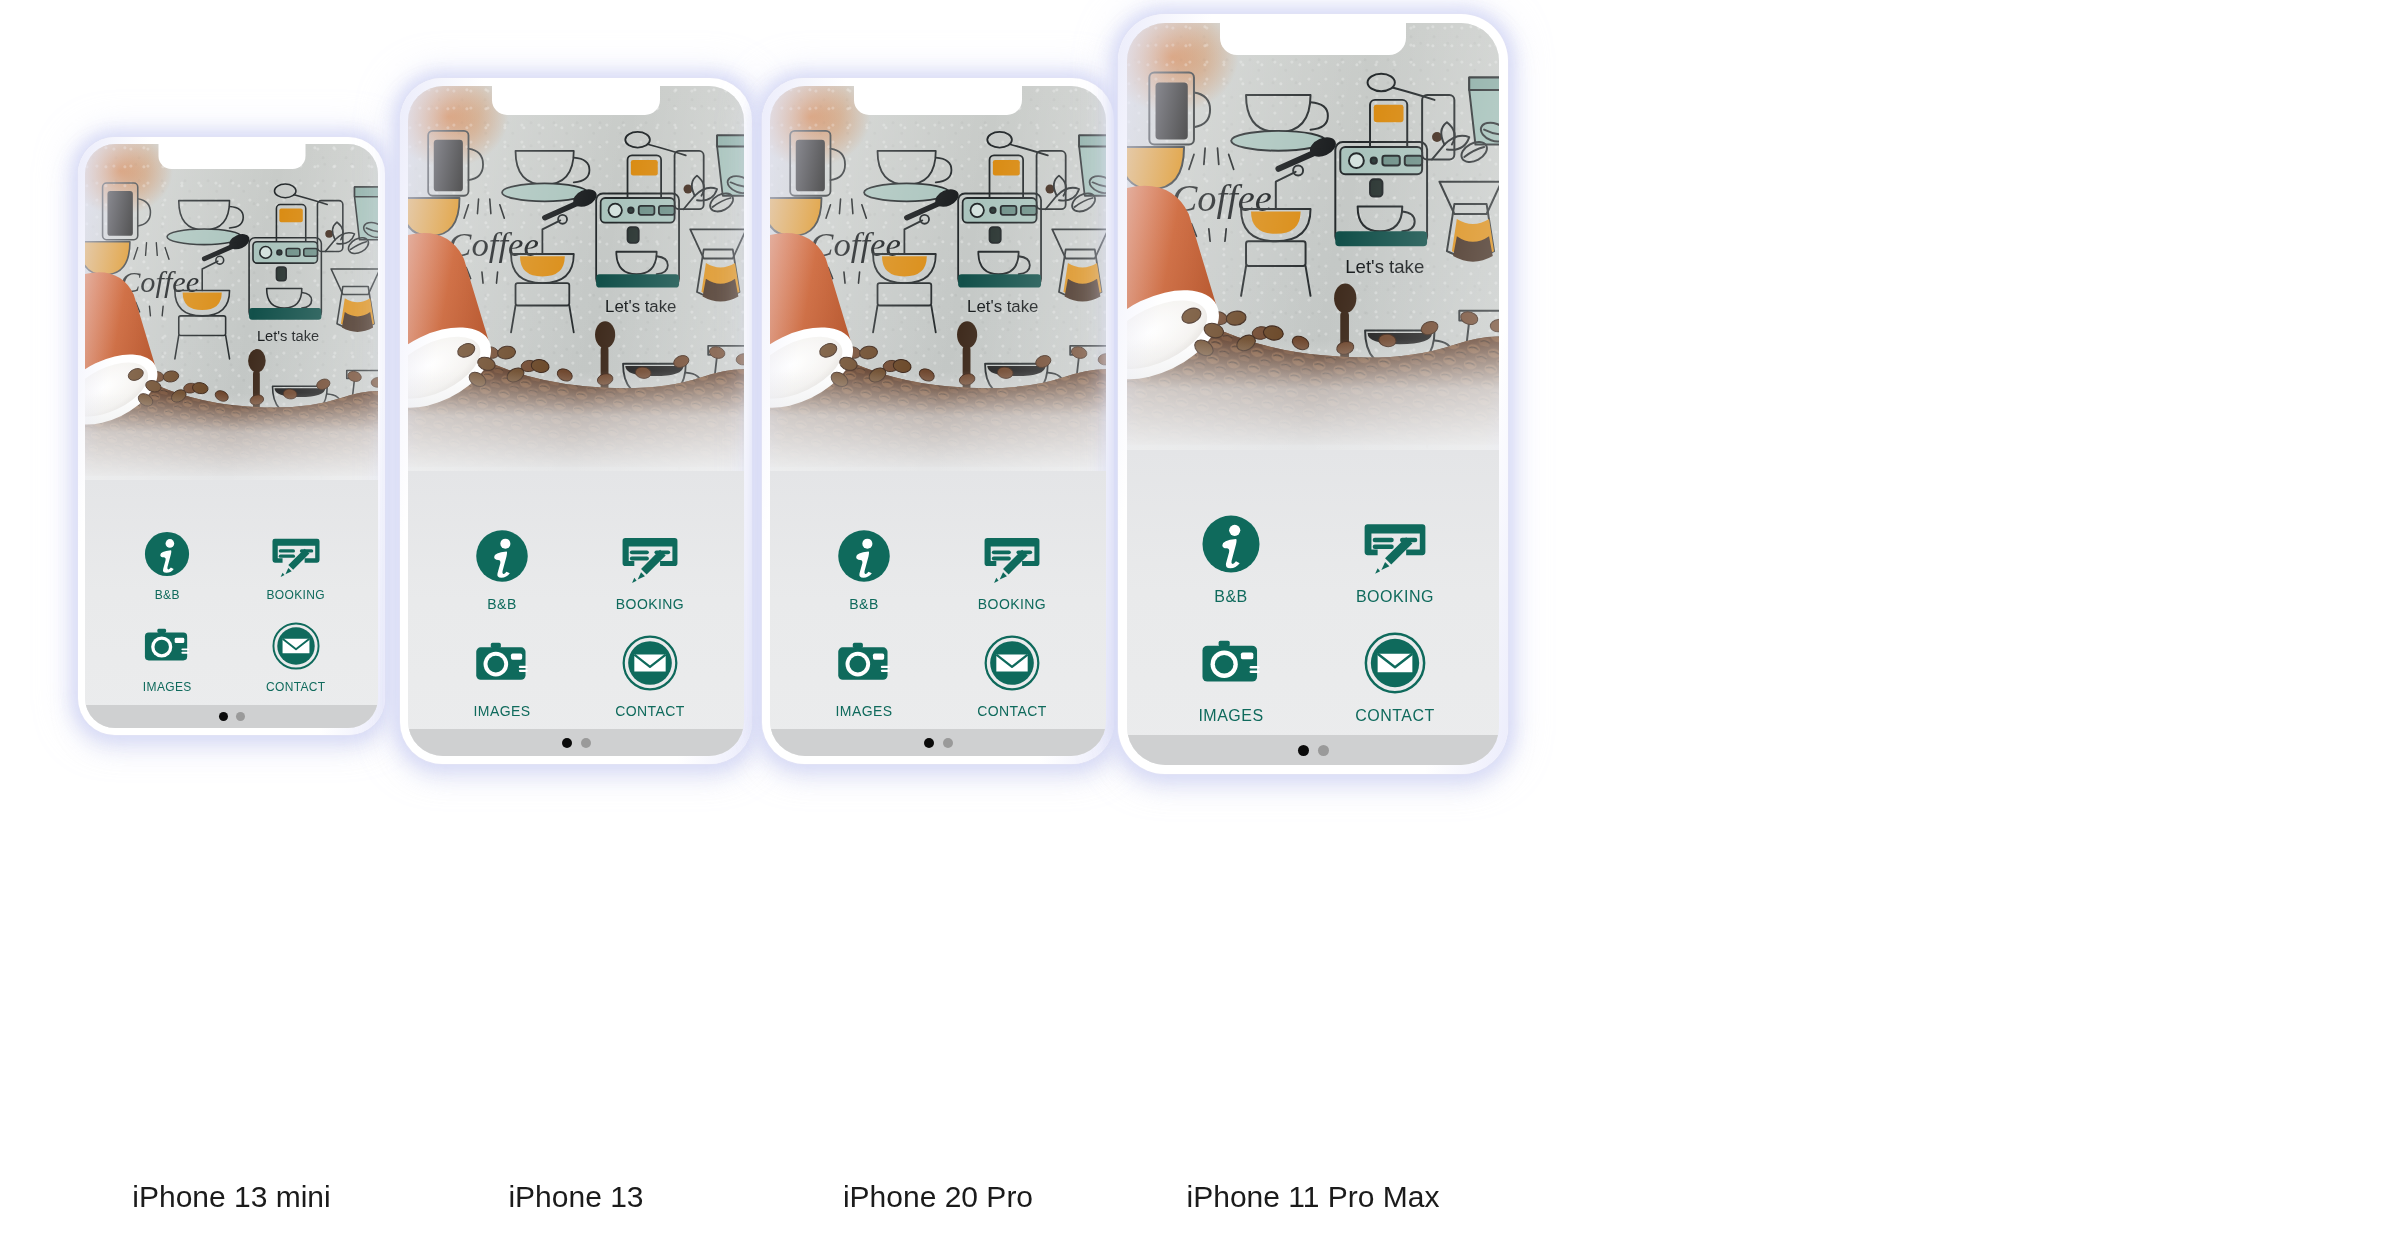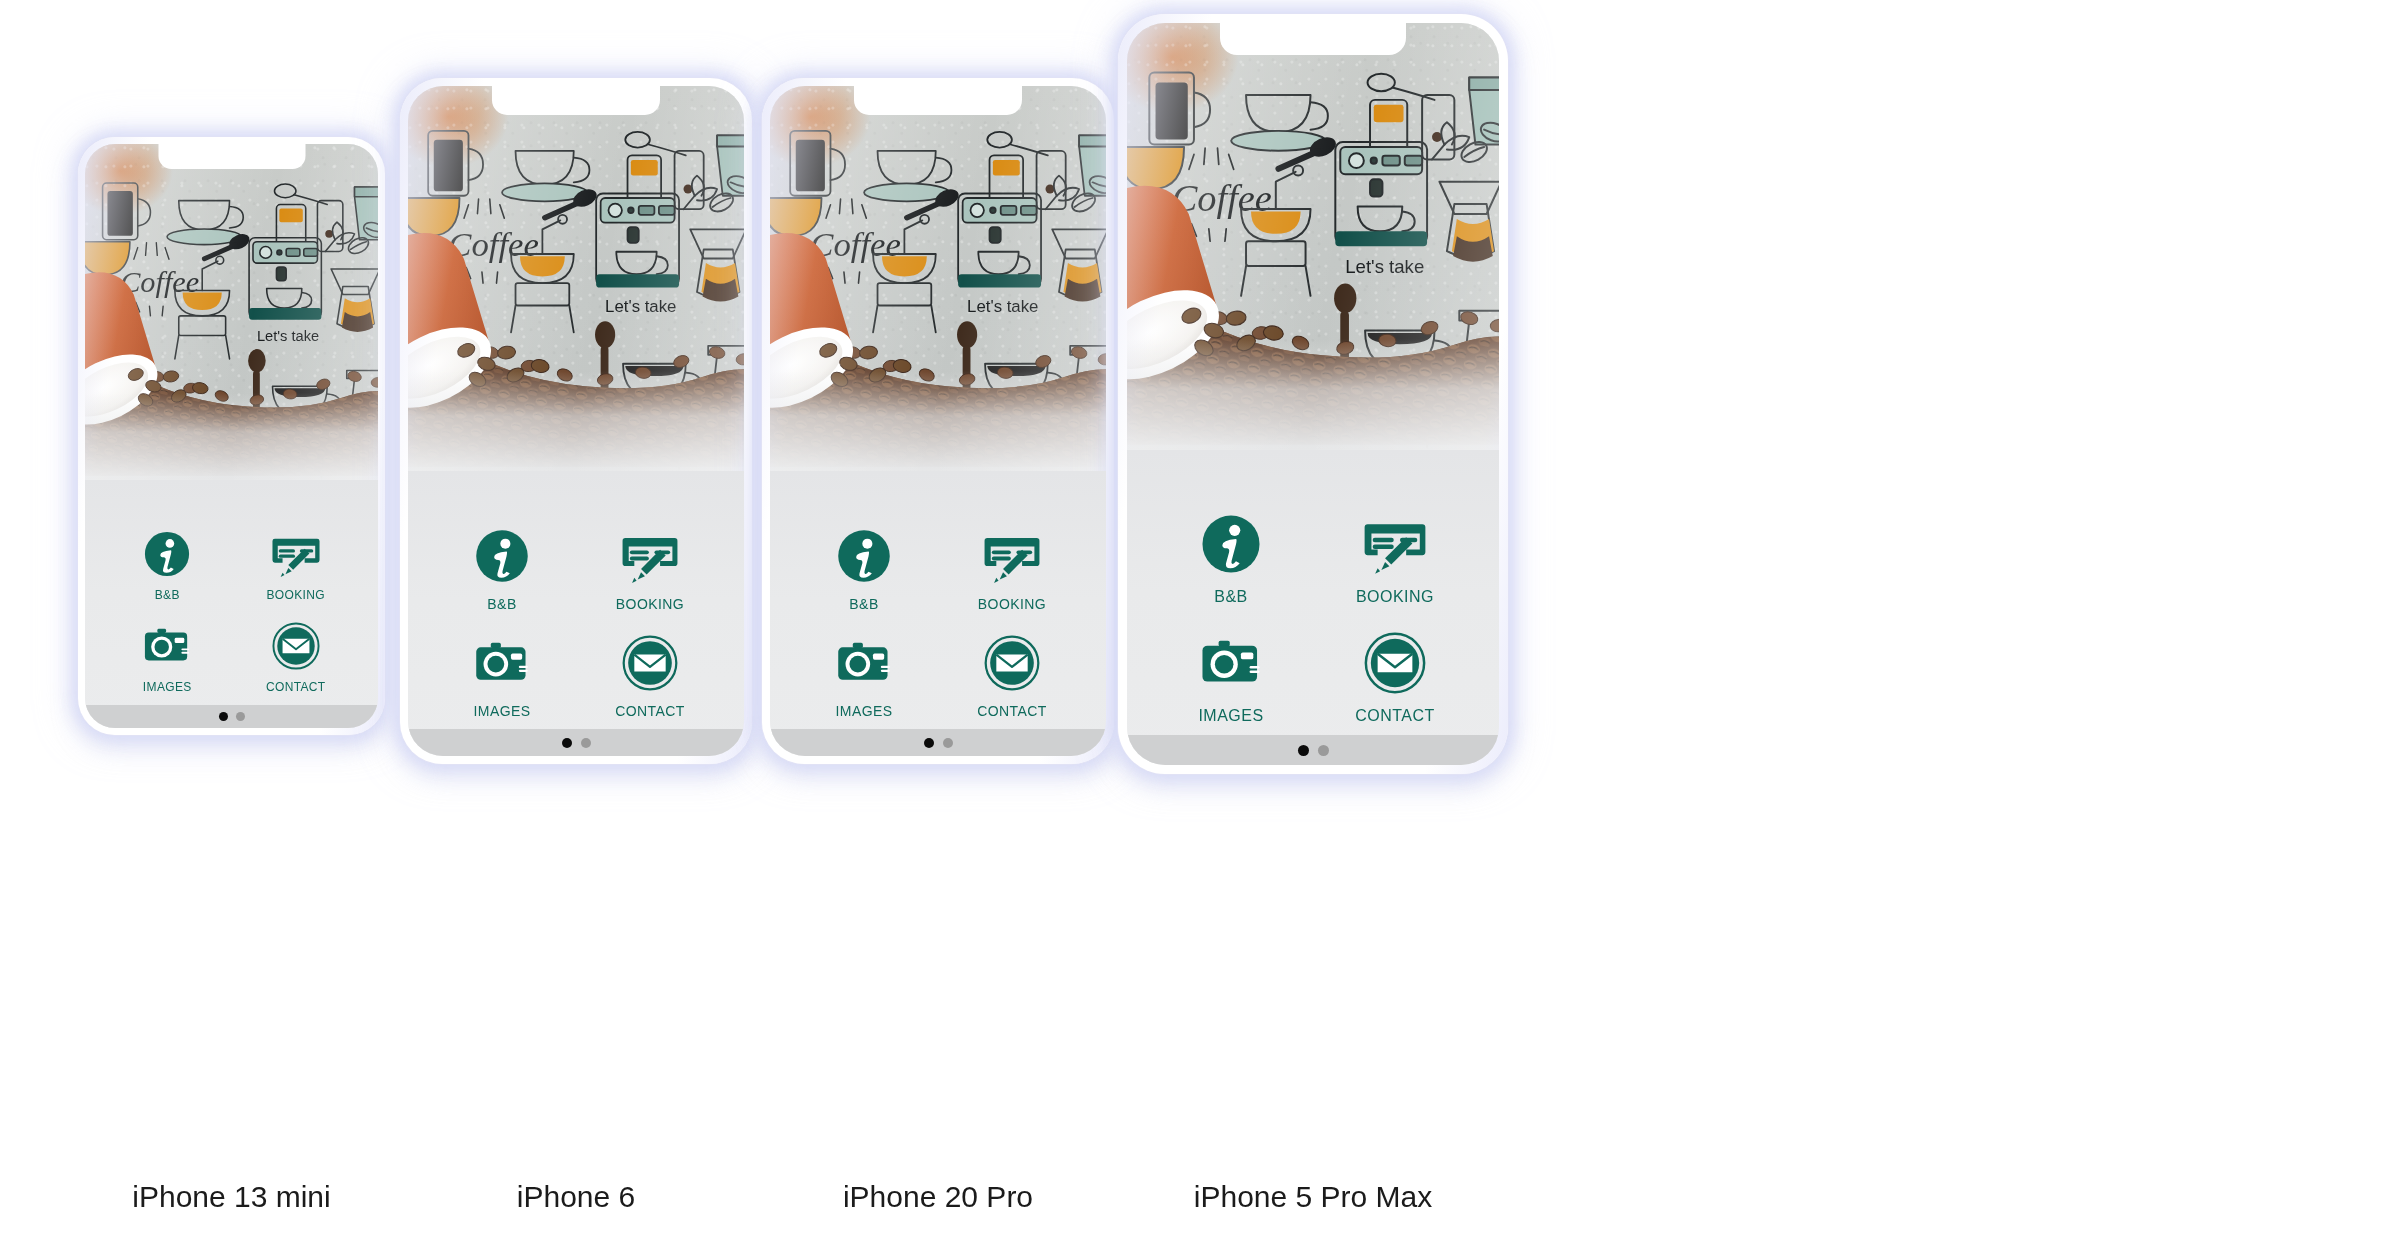--- a/index.html
+++ b/index.html
@@ -632,21 +632,21 @@
         <div class="homebar" style="height: 27px;">
           <div class="dots" style="gap: 9px;">
               <span class="dot active" style="width: 10px; height: 10px;"></span>
               <span class="dot idle" style="width: 10px; height: 10px;"></span>
             </div>
         </div>
 
         <div class="notch" style="width: 168px; height: 29px; border-bottom-left-radius: 15px; border-bottom-right-radius: 15px;"></div>
       </div>
     </div>
-    <div class="devicename" style="font-size: 30px; margin-top: 416px;">iPhone 6</div>
+    <div class="devicename" style="font-size: 30px; margin-top: 416px;">iPhone 13</div>
   </div>
     <div class="device" style="left: 762px; top: 78px; width: 352px;">
     <div class="frame" style="width: 352px; height: 686px; border-radius: 42px;">
       <div class="screen" style="left: 8px; top: 8px; width: 336px; height: 670px; border-radius: 35px;">
 
         <div class="photo" style="height: 385px;">
           <div class="wallpaper"></div>
           <div class="texture"></div>
 
           <div class="doodles">
@@ -1146,15 +1146,15 @@
         <div class="homebar" style="height: 30px;">
           <div class="dots" style="gap: 9px;">
               <span class="dot active" style="width: 11px; height: 11px;"></span>
               <span class="dot idle" style="width: 11px; height: 11px;"></span>
             </div>
         </div>
 
         <div class="notch" style="width: 186px; height: 32px; border-bottom-left-radius: 17px; border-bottom-right-radius: 17px;"></div>
       </div>
     </div>
-    <div class="devicename" style="font-size: 30px; margin-top: 406px;">iPhone 5 Pro Max</div>
+    <div class="devicename" style="font-size: 30px; margin-top: 406px;">iPhone 11 Pro Max</div>
   </div>
   </div>
 
 </body></html>

